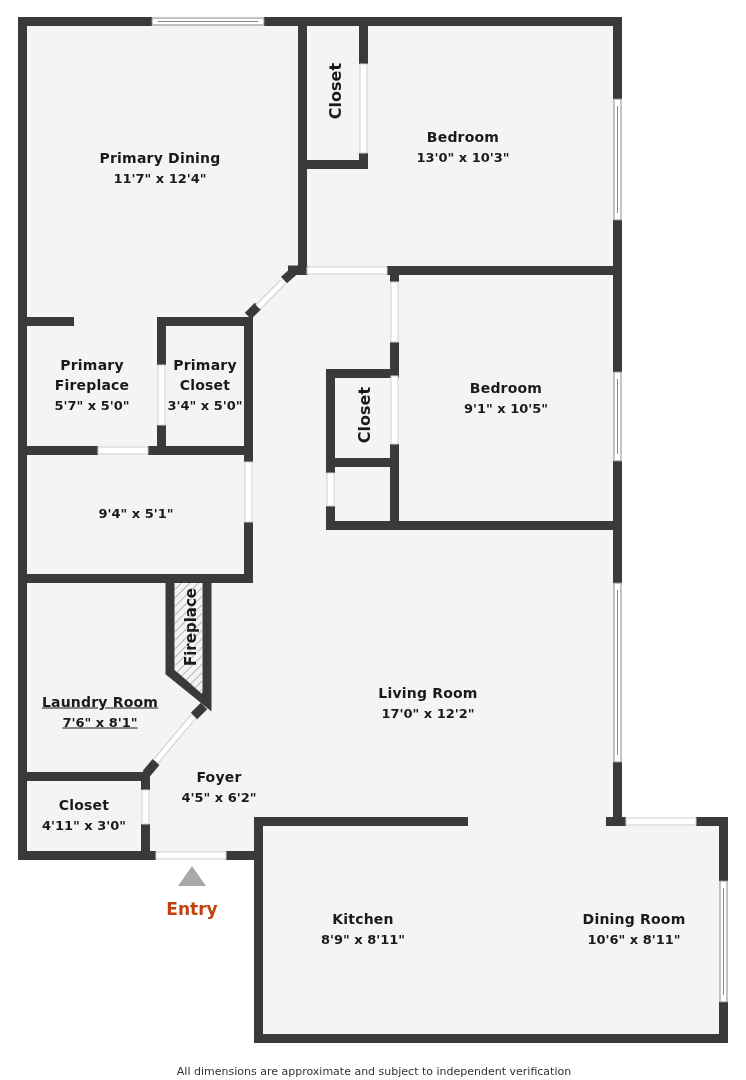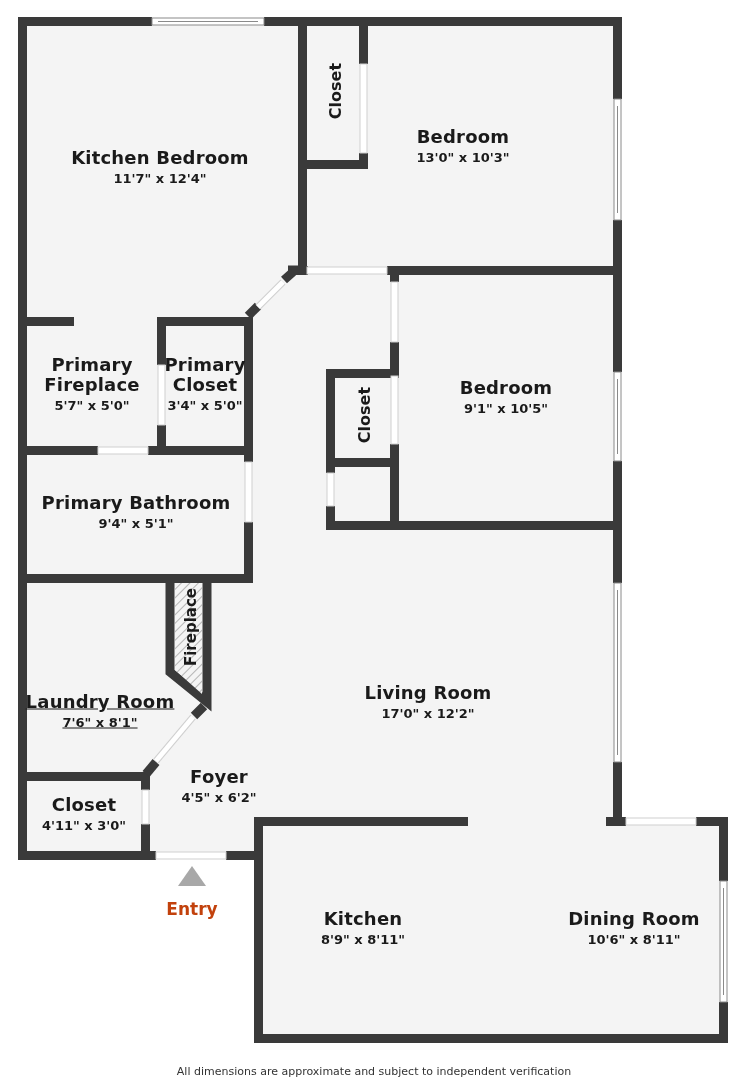--- a/index.html
+++ b/index.html
@@ -1,19 +1,19 @@
 <!DOCTYPE html>
 <html><head>
 <meta charset="utf-8">
 <style>
   html, body { margin:0; padding:0; background:#ffffff; }
   body { width:746px; height:1080px; position:relative; overflow:hidden; font-family:"DejaVu Sans","Liberation Sans",sans-serif; }
   #plan { position:absolute; left:0; top:0; width:746px; height:1080px; }
   .lbl { position:absolute; text-align:center; color:#1a1a1a; transform:translate(-50%,-50%); white-space:nowrap; }
-  .lbl .name { font-weight:bold; font-size:18px; line-height:20px; letter-spacing:0.2px; }
+  .lbl .name { font-weight:bold; font-size:14px; line-height:20px; letter-spacing:0.2px; }
   .lbl .dim { font-weight:bold; font-size:13px; line-height:17px; margin-top:2px; }
   .vlbl { position:absolute; transform:translate(-50%,-50%) rotate(-90deg); font-weight:bold; font-size:16px; color:#1a1a1a; white-space:nowrap; }
   .entry-lbl { position:absolute; left:192px; top:909px; transform:translate(-50%,-50%); font-weight:bold; font-size:17px; color:#c2410c; }
   .footer { position:absolute; left:374px; top:1071px; transform:translate(-50%,-50%); font-size:11px; color:#333; white-space:nowrap; }
 </style>
 </head>
 <body>
 
 <svg id="plan" viewBox="0 0 746 1080" xmlns="http://www.w3.org/2000/svg">
   <defs>
@@ -138,21 +138,21 @@
     <rect x="614" y="583" width="7" height="179"></rect>
     <line x1="617.5" y1="590" x2="617.5" y2="755"></line>
     <rect x="720" y="881" width="7" height="121"></rect>
     <line x1="723.5" y1="888" x2="723.5" y2="995"></line>
   </g>
 
   <polygon points="192,866 178,886 206,886" fill="#a8a8a8"></polygon>
 </svg>
 
 <div class="lbl" style="left:160px;top:167px;">
-  <div class="name">Kitchen Bedroom</div>
+  <div class="name">Primary Dining</div>
   <div class="dim">11'7" x 12'4"</div>
 </div>
 
 <div class="vlbl" style="left:335px;top:91px;">Closet</div>
 
 <div class="lbl" style="left:463px;top:146px;">
   <div class="name">Bedroom</div>
   <div class="dim">13'0" x 10'3"</div>
 </div>
 
@@ -169,21 +169,20 @@
 </div>
 
 <div class="vlbl" style="left:364px;top:415px;">Closet</div>
 
 <div class="lbl" style="left:506px;top:397px;">
   <div class="name">Bedroom</div>
   <div class="dim">9'1" x 10'5"</div>
 </div>
 
 <div class="lbl" style="left:136px;top:512px;">
-  <div class="name">Primary Bathroom</div>
   <div class="dim">9'4" x 5'1"</div>
 </div>
 
 <div class="vlbl" style="left:191px;top:627px;font-size:15px;">Fireplace</div>
 
 <div class="lbl" style="left:428px;top:670px;margin-top:32px;">
   <div class="name">Living Room</div>
   <div class="dim">17'0" x 12'2"</div>
 </div>
 

